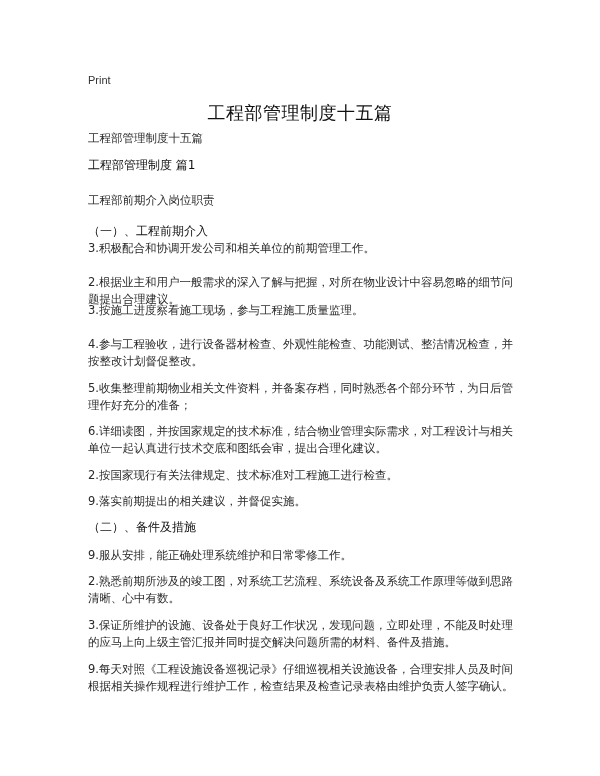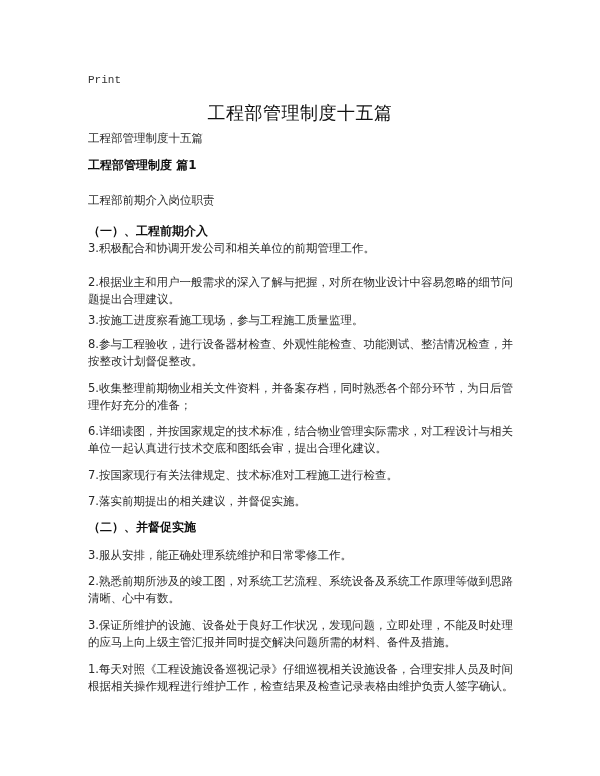--- a/index.html
+++ b/index.html
@@ -1,43 +1,43 @@
 <!DOCTYPE html>
 <html><head>
 <meta charset="utf-8">
 <style>
   html, body { margin: 0; padding: 0; background: #ffffff; }
   body { width: 600px; height: 776px; position: relative; overflow: hidden;
          font-family: "DejaVu Sans", "Liberation Sans", sans-serif; color: #222; }
   .page { position: absolute; left: 88px; top: 0; width: 430px; }
-  .print { position: absolute; top: 74px; left: 0; font-family: Liberation Mono, monospace; font-size: 11px; color: #333; }
+  .print { position: absolute; top: 74px; left: 0; font-family: Liberation Sans, sans-serif; font-size: 11px; color: #333; }
   .title { position: absolute; top: 101px; left: -88px; width: 600px; text-align: center;
            font-size: 18px; color: #111; letter-spacing: 0.5px; }
   .p { position: absolute; left: 0; width: 430px; font-size: 11.5px; line-height: 17px; color: #2a2a2a; }
-  .h { font-weight: bold; color: #111; font-size: 12px; }
+  .h { font-weight: normal; color: #111; font-size: 12px; }
 </style>
 </head>
 <body>
 
 <div class="page">
   <div class="print">Print</div>
   <div class="title">工程部管理制度十五篇</div>
 
   <div class="p" style="top:130px">工程部管理制度十五篇</div>
   <div class="p h" style="top:157px">工程部管理制度 篇1</div>
   <div class="p" style="top:192px">工程部前期介入岗位职责</div>
 
   <div class="p h" style="top:223px">（一）、工程前期介入</div>
   <div class="p" style="top:240px">3.积极配合和协调开发公司和相关单位的前期管理工作。</div>
   <div class="p" style="top:274px">2.根据业主和用户一般需求的深入了解与把握，对所在物业设计中容易忽略的细节问题提出合理建议。</div>
-  <div class="p" style="top:312px">3.按施工进度察看施工现场，参与工程施工质量监理。</div>
-  <div class="p" style="top:336px">8.参与工程验收，进行设备器材检查、外观性能检查、功能测试、整洁情况检查，并按整改计划督促整改。</div>
+  <div class="p" style="top:302px">3.按施工进度察看施工现场，参与工程施工质量监理。</div>
+  <div class="p" style="top:336px">4.参与工程验收，进行设备器材检查、外观性能检查、功能测试、整洁情况检查，并按整改计划督促整改。</div>
   <div class="p" style="top:380px">5.收集整理前期物业相关文件资料，并备案存档，同时熟悉各个部分环节，为日后管理作好充分的准备；</div>
   <div class="p" style="top:423px">6.详细读图，并按国家规定的技术标准，结合物业管理实际需求，对工程设计与相关单位一起认真进行技术交底和图纸会审，提出合理化建议。</div>
-  <div class="p" style="top:467px">7.按国家现行有关法律规定、技术标准对工程施工进行检查。</div>
-  <div class="p" style="top:493px">7.落实前期提出的相关建议，并督促实施。</div>
+  <div class="p" style="top:467px">2.按国家现行有关法律规定、技术标准对工程施工进行检查。</div>
+  <div class="p" style="top:493px">9.落实前期提出的相关建议，并督促实施。</div>
 
-  <div class="p h" style="top:519px">（二）、并督促实施</div>
-  <div class="p" style="top:547px">3.服从安排，能正确处理系统维护和日常零修工作。</div>
+  <div class="p h" style="top:519px">（二）、备件及措施</div>
+  <div class="p" style="top:547px">9.服从安排，能正确处理系统维护和日常零修工作。</div>
   <div class="p" style="top:573px">2.熟悉前期所涉及的竣工图，对系统工艺流程、系统设备及系统工作原理等做到思路清晰、心中有数。</div>
   <div class="p" style="top:617px">3.保证所维护的设施、设备处于良好工作状况，发现问题，立即处理，不能及时处理的应马上向上级主管汇报并同时提交解决问题所需的材料、备件及措施。</div>
-  <div class="p" style="top:661px">1.每天对照《工程设施设备巡视记录》仔细巡视相关设施设备，合理安排人员及时间根据相关操作规程进行维护工作，检查结果及检查记录表格由维护负责人签字确认。</div>
+  <div class="p" style="top:661px">9.每天对照《工程设施设备巡视记录》仔细巡视相关设施设备，合理安排人员及时间根据相关操作规程进行维护工作，检查结果及检查记录表格由维护负责人签字确认。</div>
 </div>
 
 </body></html>

